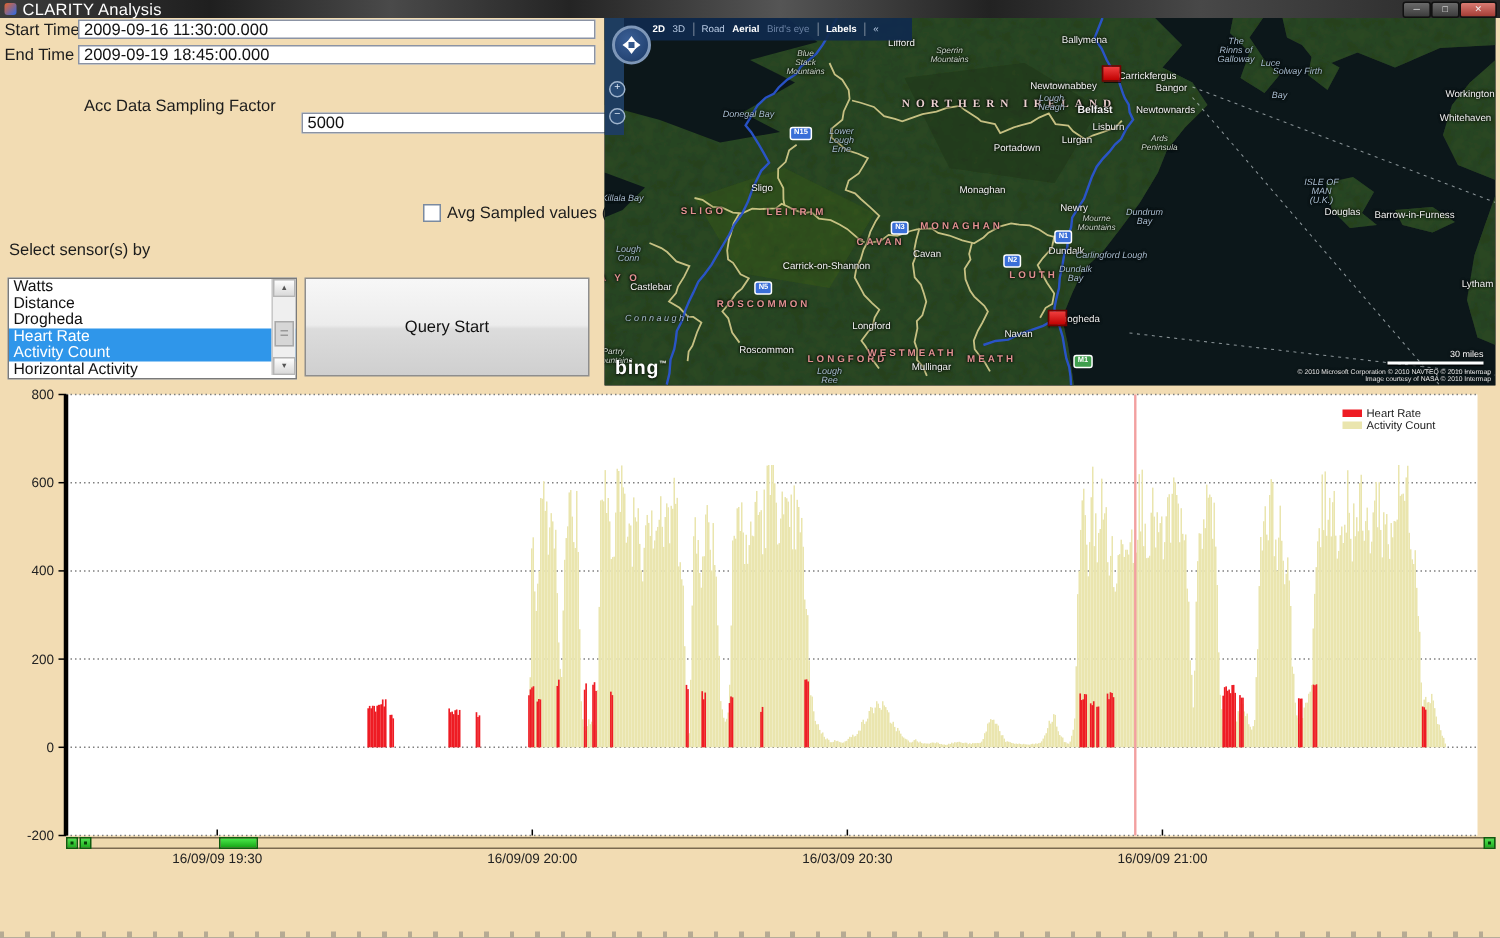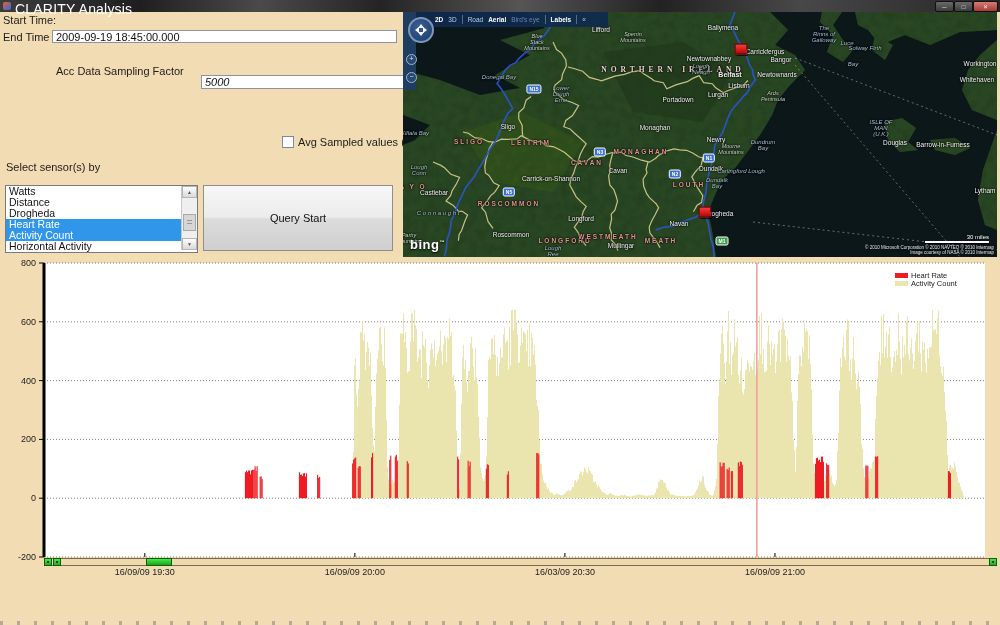--- a/index.html
+++ b/index.html
@@ -3,21 +3,21 @@
 <meta charset="utf-8">
 <style>
   html,body{margin:0;padding:0;background:#888;}
   #app{position:relative;width:1000px;height:625px;background:#f2dcb3;overflow:hidden;
        font-family:"Liberation Sans", sans-serif;-webkit-font-smoothing:antialiased;}
   
   #titlebar{position:absolute;left:0;top:0;width:1000px;height:12px;
     background:linear-gradient(90deg,#3c3c3c 0%,#1f1f1f 14%,#4a4a4a 26%,#242424 38%,#555 52%,#222 66%,#484848 80%,#262626 100%);}
   #title-icon{position:absolute;left:3px;top:2px;width:8px;height:8px;border-radius:2px;
     background:linear-gradient(135deg,#e8632a,#2a6ae8);}
-  #title-text{position:absolute;left:15px;top:1px;font-size:14px;color:#fff;letter-spacing:.2px;}
+  #title-text{position:absolute;left:15px;top:1px;font-size:11px;color:#fff;letter-spacing:.2px;}
   .winbtn{position:absolute;top:1px;height:9px;border:1px solid #111;border-radius:2px;
     display:flex;align-items:center;justify-content:center;font-size:6px;color:#eee;line-height:6px;}
   #btn-min{right:46px;width:17px;background:linear-gradient(#6a6a6a,#3c3c3c);}
   #btn-max{right:27px;width:17px;background:linear-gradient(#6a6a6a,#3c3c3c);}
   #btn-close{right:2px;width:23px;background:linear-gradient(#d97b72,#a33c35);}
   
   .lbl{position:absolute;font-size:11px;color:#1c1c1c;}
   .tbox{position:absolute;background:#fff;border:1px solid #8b93a4;font-size:11px;color:#111;
     padding:0 0 0 3px;box-sizing:border-box;font-family:"Liberation Sans",sans-serif;}
   #chk-wrap{position:absolute;left:282px;top:136px;display:flex;align-items:center;gap:4px;}
@@ -103,24 +103,25 @@
 
   <div id="titlebar">
     <div id="title-icon"></div>
     <div id="title-text">CLARITY Analysis</div>
     <div class="winbtn" id="btn-min">─</div>
     <div class="winbtn" id="btn-max">□</div>
     <div class="winbtn" id="btn-close">✕</div>
   </div>
 
   <div class="lbl" style="left:3px;top:14px;">Start Time:</div>
+  <input class="tbox" style="left: 52px; top: 13px; width: 345px; height: 13px;" value="2009-09-16 11:30:00.000">
   <div class="lbl" style="left:3px;top:31px;">End Time :</div>
   <input class="tbox" style="left: 52px; top: 30px; width: 345px; height: 13px;" value="2009-09-19 18:45:00.000">
   <div class="lbl" style="left:8px;top:65px;margin-left:48px;">Acc Data Sampling Factor</div>
-  <input class="tbox" style="left: 201px; top: 75px; width: 220px; height: 14px; font-style: italic;" value="5000">
+  <input class="tbox" style="left: 201px; top: 75px; width: 220px; height: 14px;" value="5000">
 
   <div id="chk-wrap">
     <div id="chk-box"></div>
     <div id="chk-label">Avg Sampled values (slow)</div>
   </div>
 
   <div class="lbl" style="left:6px;top:161px;">Select sensor(s) by</div>
 
   <div id="listbox">
     <div id="lb-items">

